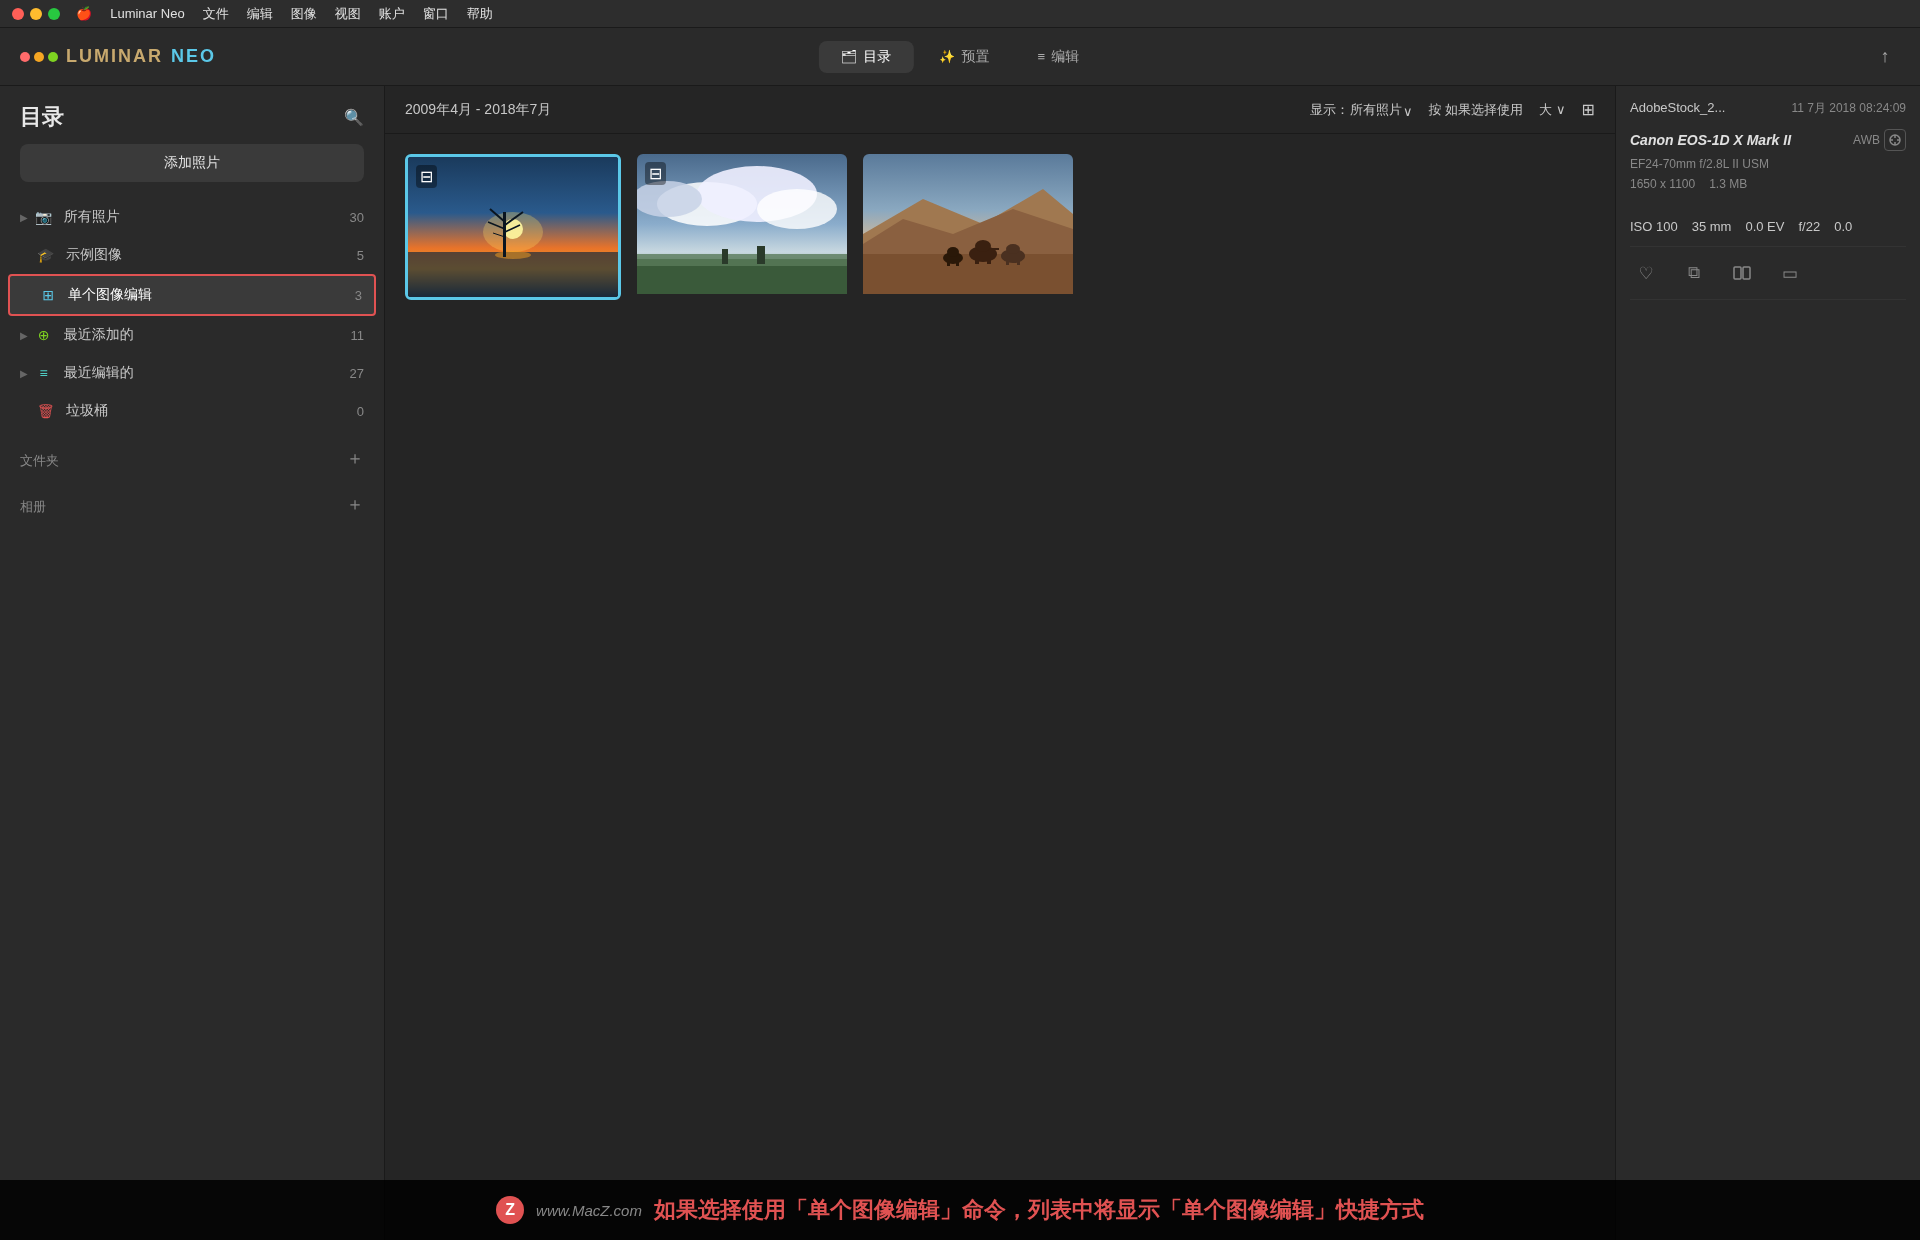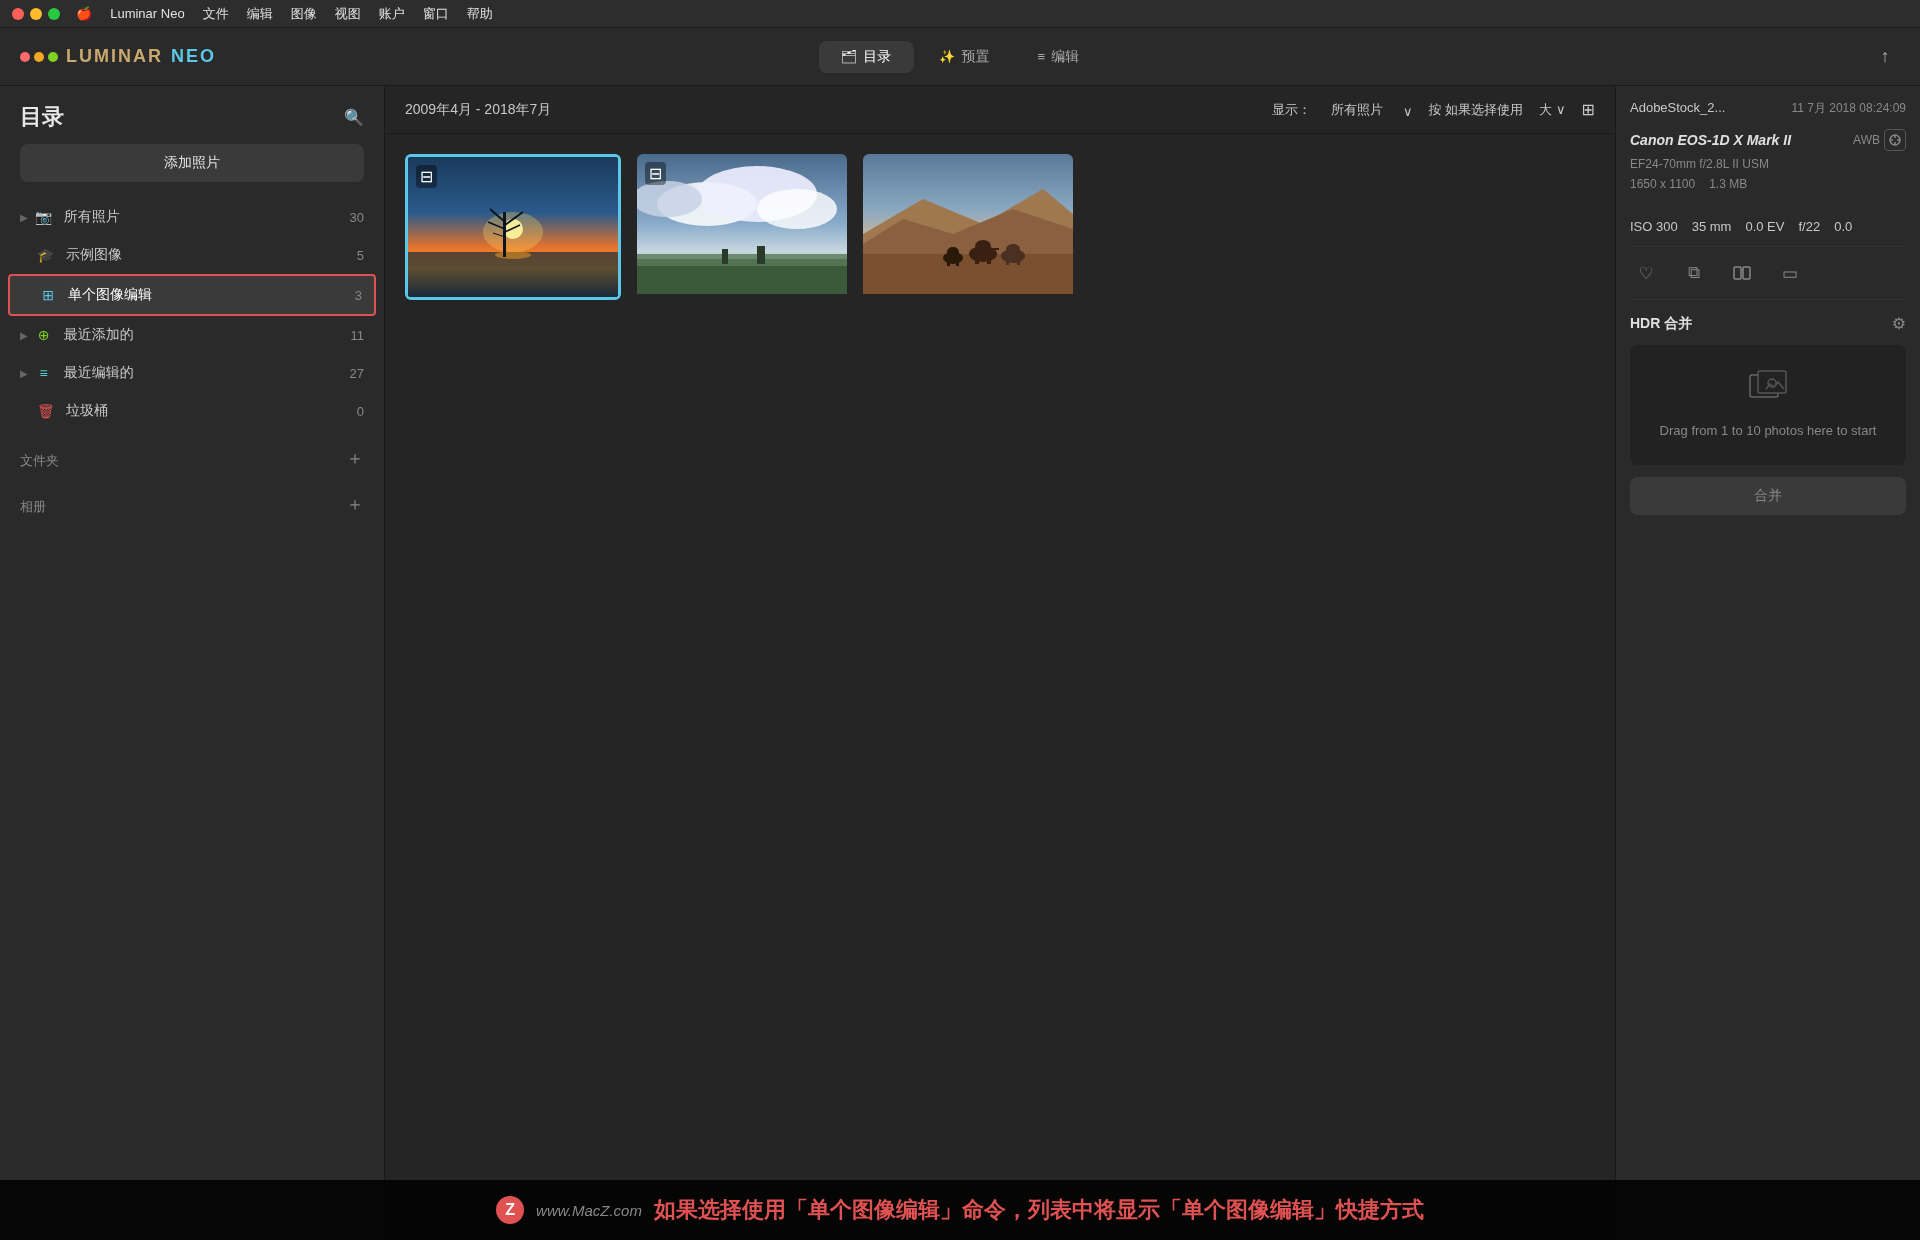--- a/index.html
+++ b/index.html
@@ -266,21 +266,21 @@
     }
     .photo-toolbar-right {
       margin-left: auto;
       display: flex;
       align-items: center;
       gap: 16px;
     }
     .filter-select {
       display: flex;
       align-items: flex-end;
-      gap: 20px;
+      gap: 1px;
       color: #c8c8c8;
       font-size: 13px;
       cursor: pointer;
     }
     .sort-select {
       display: flex;
       align-items: center;
       gap: 6px;
       color: #c8c8c8;
       font-size: 13px;
@@ -791,60 +791,39 @@
           </div>
         </div>
         <div class="lens-info">EF24-70mm f/2.8L II USM</div>
         <div class="dimension-info">
           <span>1650 x 1100</span>
           <span>1.3 MB</span>
         </div>
       </div>
 
       <div class="exif-row">
-        <span class="exif-value">ISO 300</span>
+        <span class="exif-value">ISO 100</span>
         <span class="exif-value">35 mm</span>
         <span class="exif-value">0.0 EV</span>
         <span class="exif-value">f/22</span>
         <span class="exif-value">0.0</span>
       </div>
 
       <div class="action-icons">
         <div class="action-icon">♡</div>
         <div class="action-icon">⧉</div>
         <div class="action-icon">
           <svg width="18" height="18" viewBox="0 0 18 18" xmlns="http://www.w3.org/2000/svg">
             <rect x="1" y="3" width="7" height="12" rx="1" stroke="#888" stroke-width="1.5" fill="none"></rect>
             <rect x="10" y="3" width="7" height="12" rx="1" stroke="#888" stroke-width="1.5" fill="none"></rect>
           </svg>
         </div>
         <div class="action-icon">▭</div>
       </div>
 
-      <div class="hdr-section">
-        <div class="hdr-header">
-          <span class="hdr-title">HDR 合并</span>
-          <span class="hdr-settings-icon">⚙</span>
-        </div>
-
-        <div class="hdr-drop-zone">
-          <div class="hdr-drop-icon">
-            <svg width="40" height="36" viewBox="0 0 40 36" xmlns="http://www.w3.org/2000/svg">
-              <rect x="2" y="6" width="28" height="22" rx="2" stroke="#666" stroke-width="1.5" fill="none"></rect>
-              <rect x="10" y="2" width="28" height="22" rx="2" stroke="#555" stroke-width="1.5" fill="#222"></rect>
-              <circle cx="24" cy="14" r="4" stroke="#555" stroke-width="1.5" fill="none"></circle>
-              <line x1="24" y1="10" x2="24" y2="12" stroke="#555" stroke-width="1"></line>
-              <polyline points="18,20 22,15 26,18 30,13 36,20" stroke="#555" stroke-width="1.5" fill="none"></polyline>
-            </svg>
-          </div>
-          <span class="hdr-drop-text">Drag from 1 to 10 photos here to start</span>
-        </div>
-
-        <button class="merge-btn">合并</button>
-      </div>
     </div>
   </div>
 </div>
 
 <div class="bottom-bar">
   <div class="bottom-logo">Z</div>
   <span class="bottom-url">www.MacZ.com</span>
   <span class="bottom-caption">如果选择使用「单个图像编辑」命令，列表中将显示「单个图像编辑」快捷方式</span>
 </div>
 

